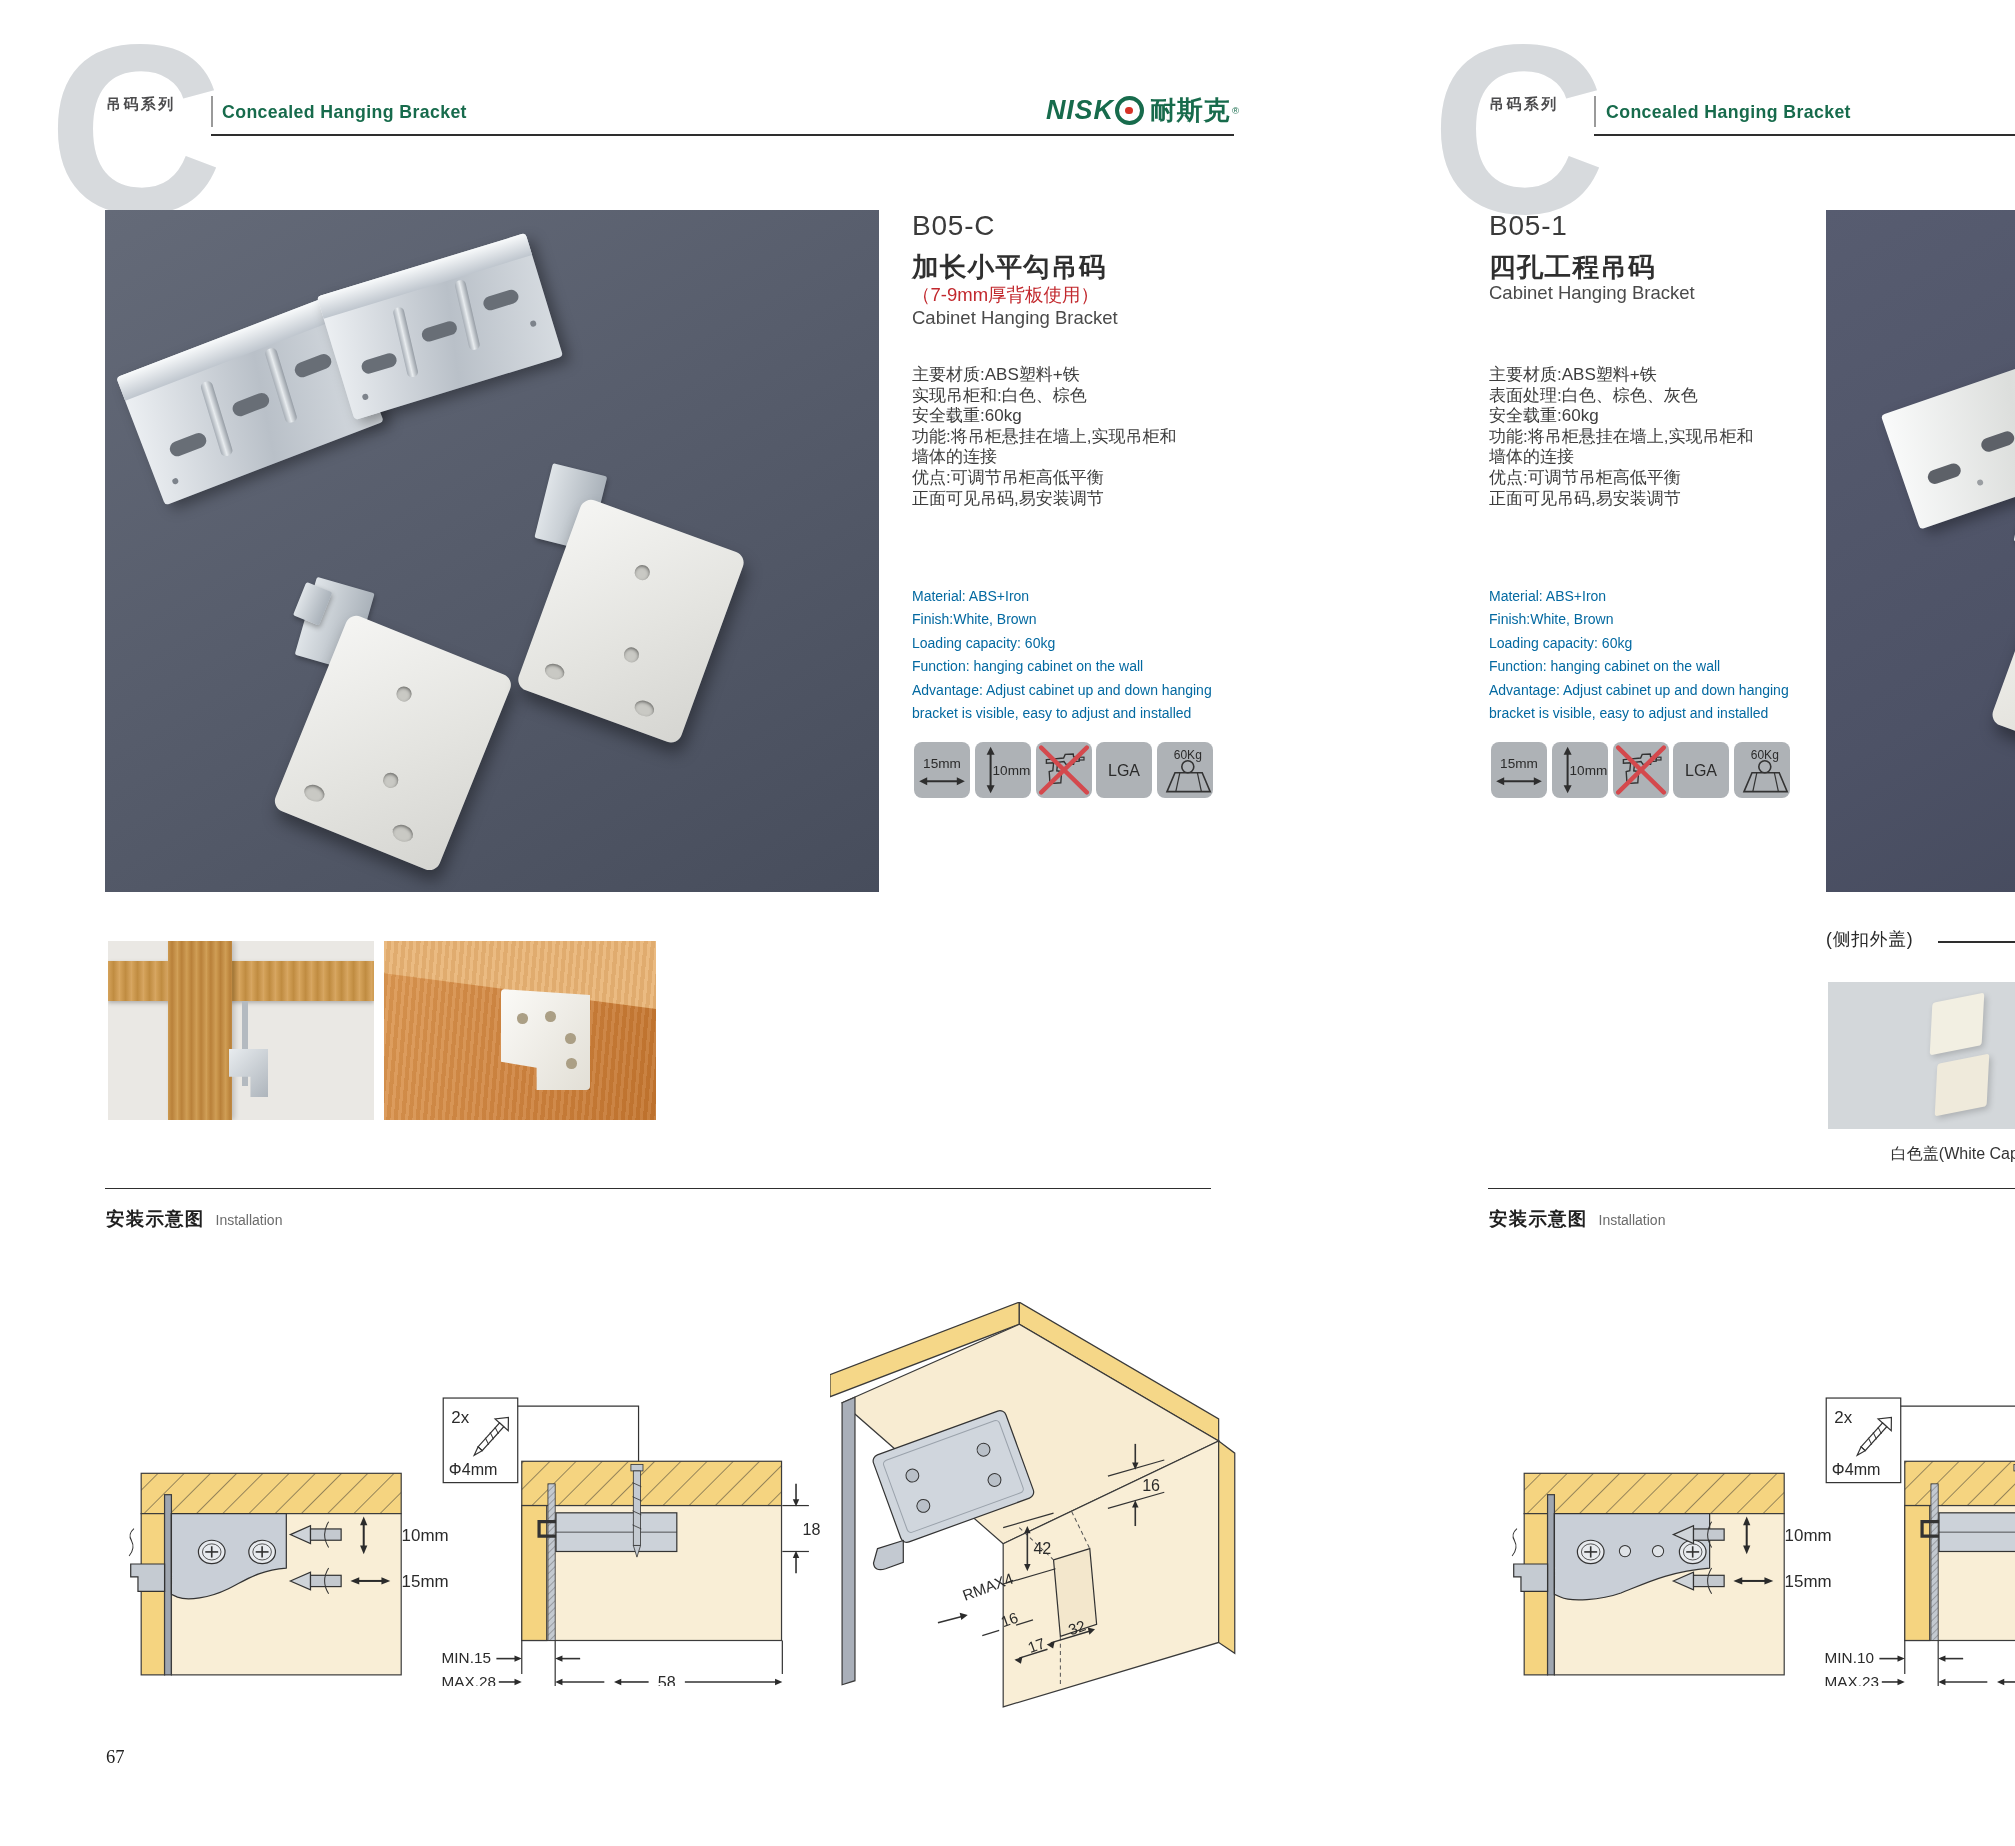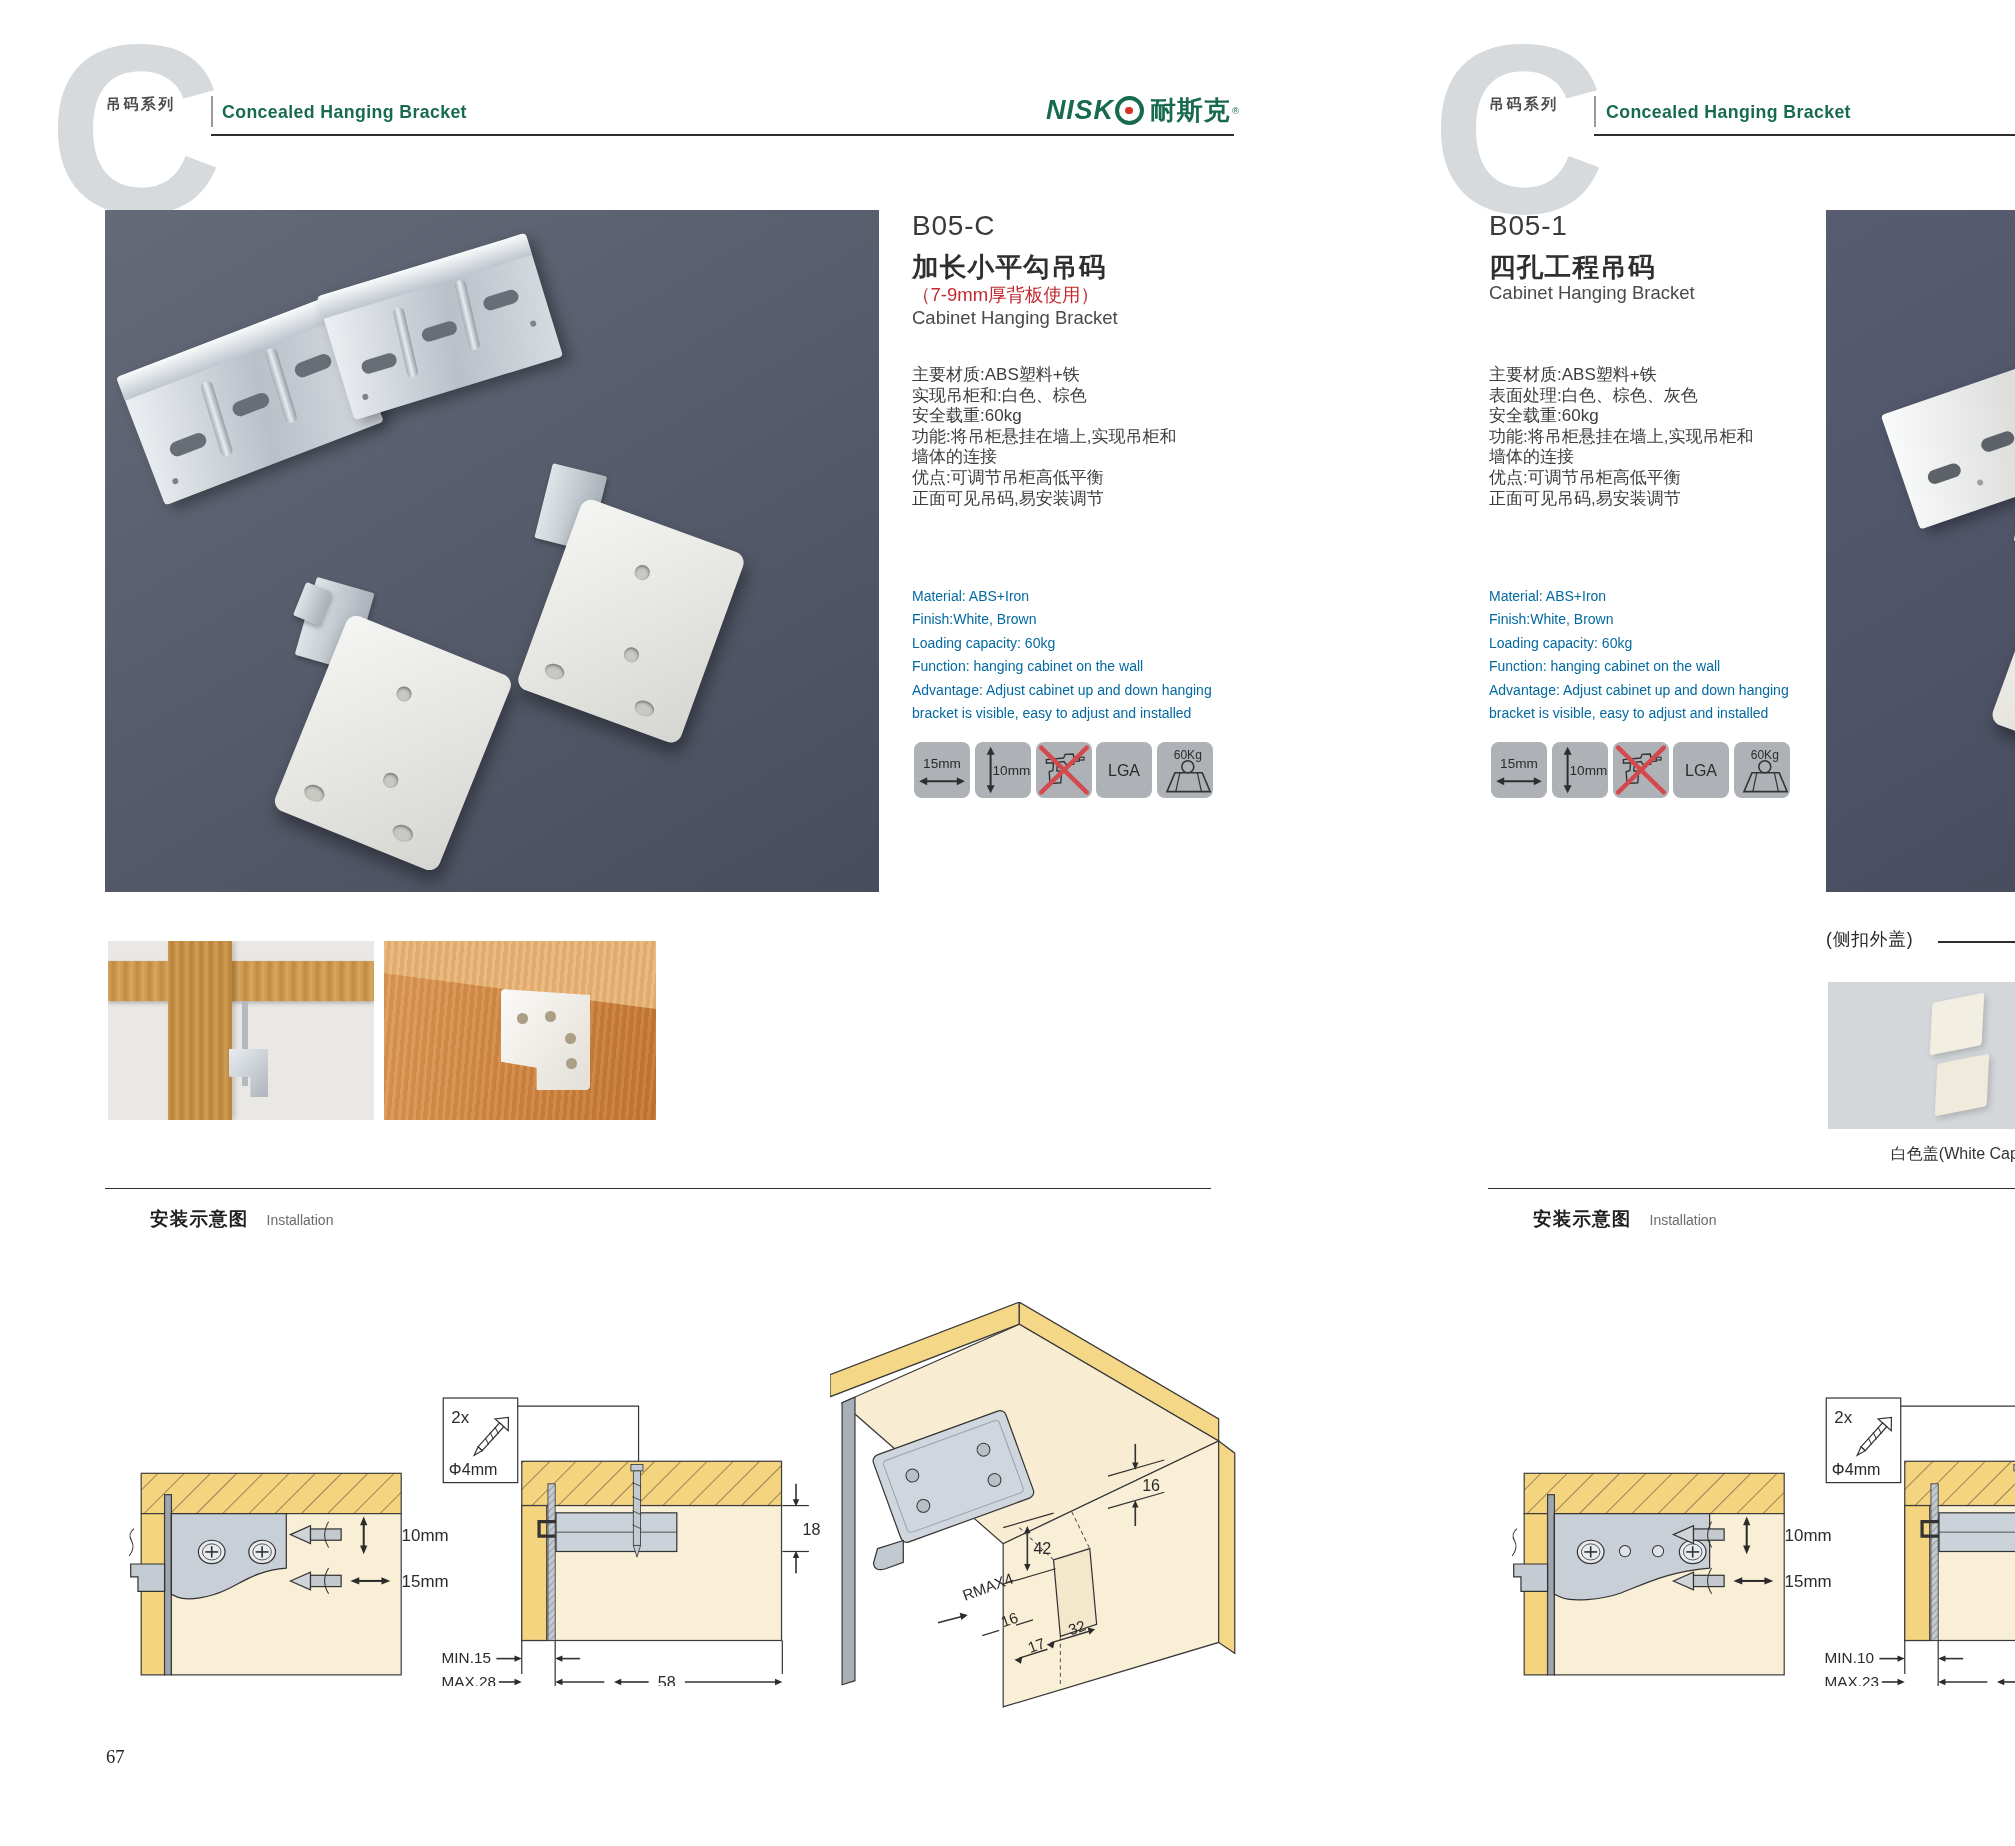--- a/index.html
+++ b/index.html
@@ -47,21 +47,21 @@
   .hook-metal{position:absolute;background:linear-gradient(90deg,#dfe4e8,#aab2ba);border-radius:2.4px;
               box-shadow:1.6px 2.4px 4.8px rgba(0,0,0,.3);}
   
   .sphoto{overflow:hidden;position:absolute;}
   
   .cap-tile{position:absolute;background:#d3d7da;}
   .cap-piece{position:absolute;border-radius:3.2px;box-shadow:2.4px 3.2px 6.4px rgba(0,0,0,.18);}
   .cap-label{position:absolute;font-size:16px;color:#333;text-align:center;}
   .caps-title{font-size:17.7px;color:#2a2a2a;letter-spacing:0.8px;}
   
-  .inst-row{display:flex;align-items:baseline;gap:18px;margin-left:44px;}
+  .inst-row{display:flex;align-items:baseline;gap:11px;}
   .inst-zh{font-size:18.5px;font-weight:700;color:#1f1f1f;letter-spacing:1.2px;}
   .inst-en{font-size:14px;color:#6b6b6b;}
   .pageno{font-size:18.5px;color:#222;font-family:"Liberation Serif",serif;}
   svg text{font-family:"Liberation Sans",sans-serif;fill:#2b2b2b;}
 </style>
 </head>
 <body>
 
 <div id="stage">
 

